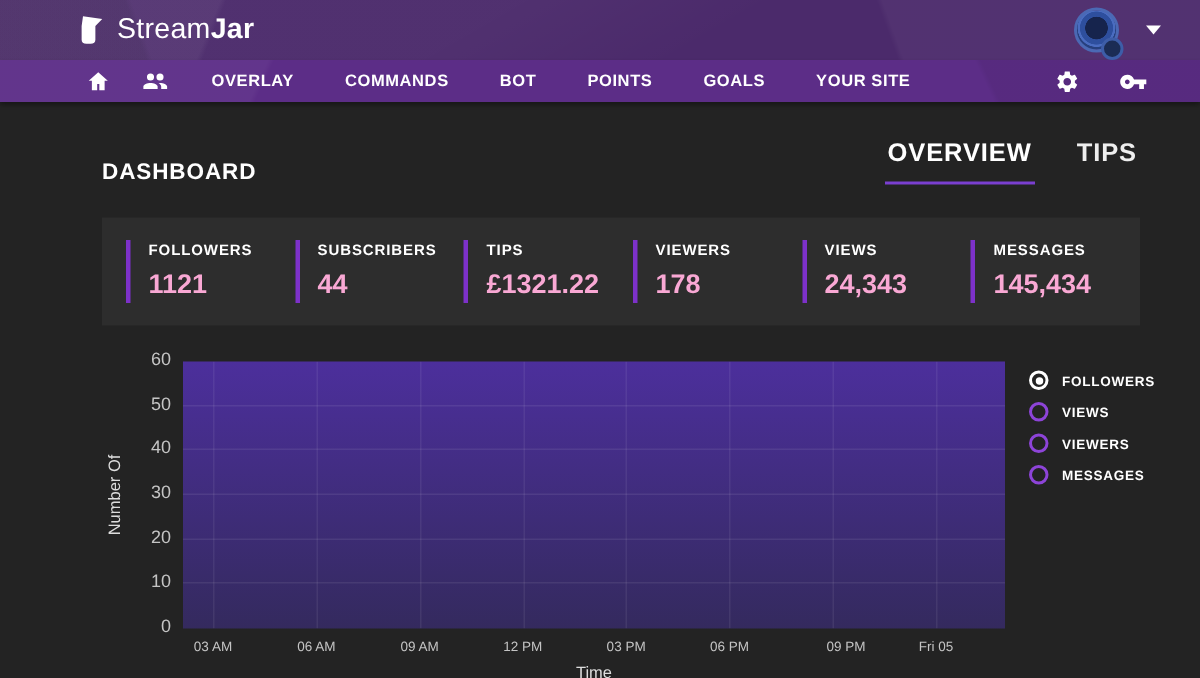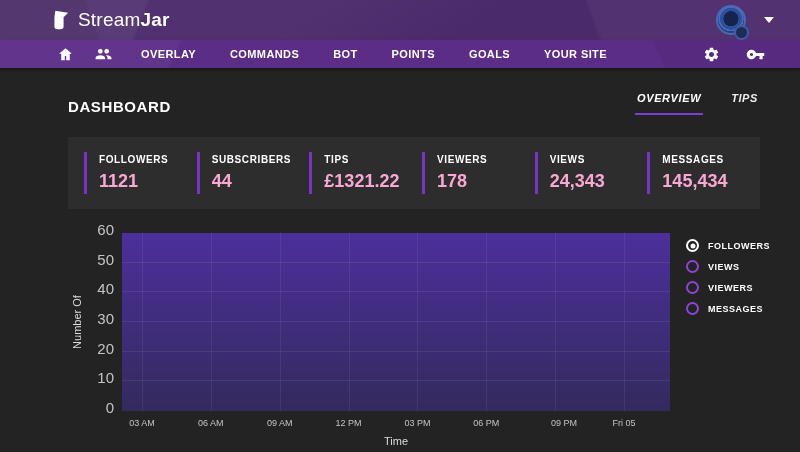--- a/index.html
+++ b/index.html
@@ -49,22 +49,22 @@
   .nav-links { display:flex; align-items:center; }
   .nav-link { color:#fff; font-size:11px; font-weight:bold; letter-spacing:.4px; padding:0 17px;
     text-decoration:none; cursor:pointer; line-height:17px; }
   .nav-right { display:flex; align-items:center; gap:10px; }
 
   
   .main { padding:0 40px 0 68px;margin-top:24px; }
   .title-row { display:flex; align-items:flex-end; justify-content:space-between; margin-top:24px; }
   .page-title { font-size:15px; font-weight:bold; letter-spacing:.6px; }
   .tabs { display:flex; gap:26px; }
-  .tab { font-size:11px; font-weight:bold; letter-spacing:.6px; color:#eee; padding:0 2px 9px 2px;
-    border-bottom:2px solid transparent; cursor:pointer;font-style:italic; }
+  .tab { font-size:17px; font-weight:bold; letter-spacing:.6px; color:#eee; padding:0 2px 9px 2px;
+    border-bottom:2px solid transparent; cursor:pointer; }
   .tab.active { color:#fff; border-bottom-color:#7a3fd0; }
 
   
   .stats-panel { margin-top:22px; background:#2d2d2d; display:flex; padding:15px 0 15px 16px; }
   .stat { flex:1 1 0; border-left:3px solid #7d31c9; padding:2px 8px 2px 12px; }
   .stat-label { font-size:10px; font-weight:bold; letter-spacing:.6px; color:#fff; }
   .stat-value { font-size:18px; font-weight:bold; color:#f9a8d4; margin-top:6px; }
 
   
   .chart-section { display:flex; margin-top:24px; }
@@ -73,21 +73,21 @@
     grid-template-columns:18px 36px 548px;
     grid-template-rows:178px 24px 16px;
   }
   .y-axis-label { grid-column:1; grid-row:1; position:relative; }
   .y-axis-label span {
     position:absolute; top:50%; left:50%;
     transform:translate(-50%,-50%) rotate(-90deg);
     font-size:11px; color:#ddd; white-space:nowrap;
   }
   .y-ticks { grid-column:2; grid-row:1; position:relative; }
-  .y-tick { position:absolute; right:8px; font-size:15px; color:#c4c4c4; }
+  .y-tick { position:absolute; right:8px; font-size:12px; color:#c4c4c4; }
   .plot { grid-column:3; grid-row:1; position:relative; overflow:hidden; }
   .hgrid { position:absolute; left:0; right:0; height:1px; background:rgba(255,255,255,.08); }
   .vgrid { position:absolute; top:0; bottom:0; width:1px; background:rgba(255,255,255,.07); }
   .x-ticks { grid-column:3; grid-row:2; position:relative; }
   .x-tick { position:absolute; top:7px; transform:translateX(-50%); font-size:9px; color:#c4c4c4; white-space:nowrap; }
   .x-axis-label { grid-column:3; grid-row:3; text-align:center; font-size:11px; color:#ddd; }
 
   
   .legend { margin-left:16px; padding-top:6px; width:120px; }
   .legend-item { display:flex; align-items:center; gap:9px; margin-bottom:8px; cursor:pointer; }

